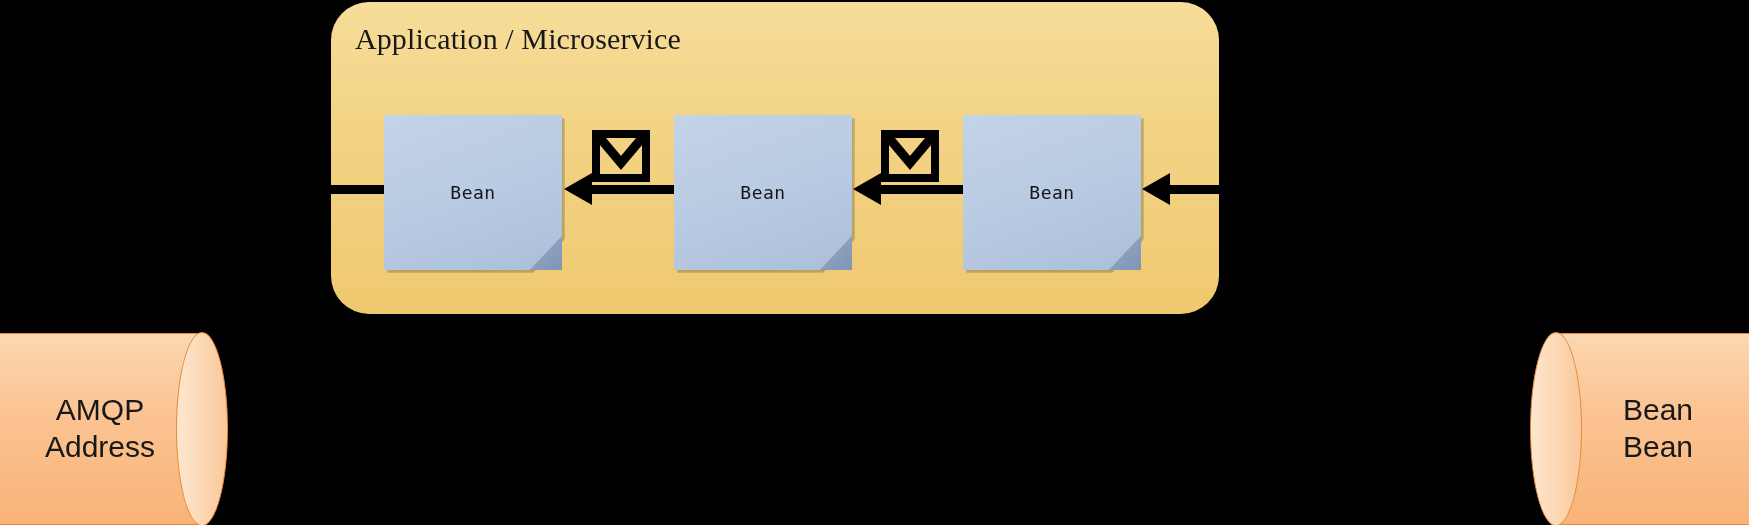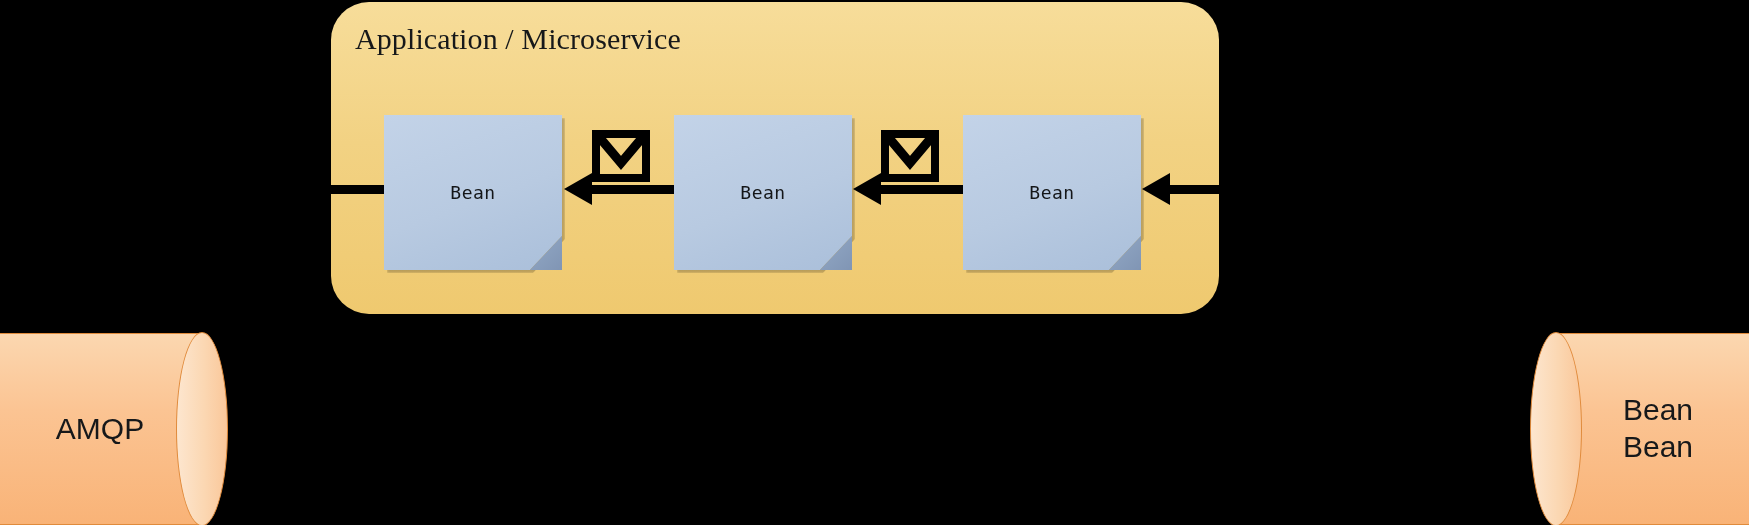--- a/index.html
+++ b/index.html
@@ -231,20 +231,21 @@
       <path d="M 8 8 L 29 33 L 50 8" fill="none" stroke="#000000" stroke-width="9" stroke-linejoin="miter"></path>
     </svg>
   </div>
 
   <div class="cylinder" id="cyl-amqp">
     <div class="cyl-body"></div>
     <div class="cyl-cap right"></div>
 
     <div class="cyl-label">
       <span>AMQP</span>
+      <span>Address</span>
     </div>
   </div>
 
   <div class="cylinder" id="cyl-kafka">
     <div class="cyl-body"></div>
 
     <div class="cyl-cap left"></div>
     <div class="cyl-label">
       <span>Bean</span>
       <span>Bean</span>

